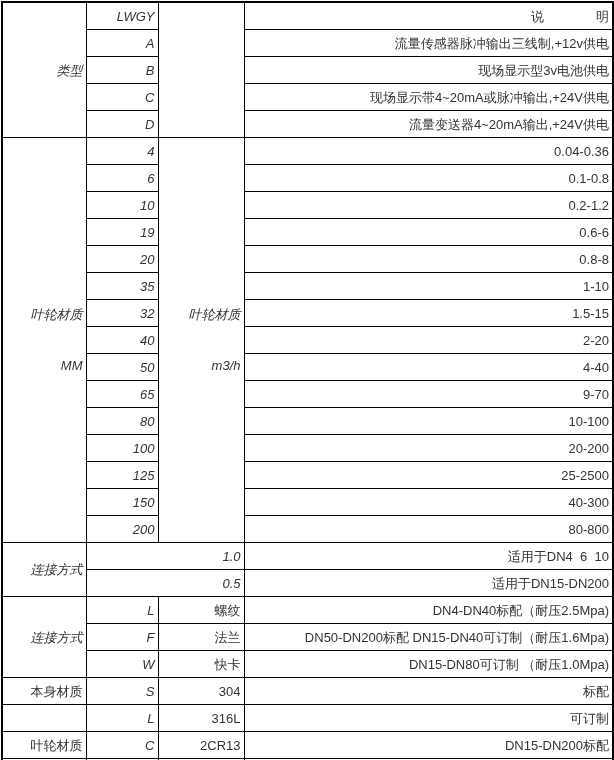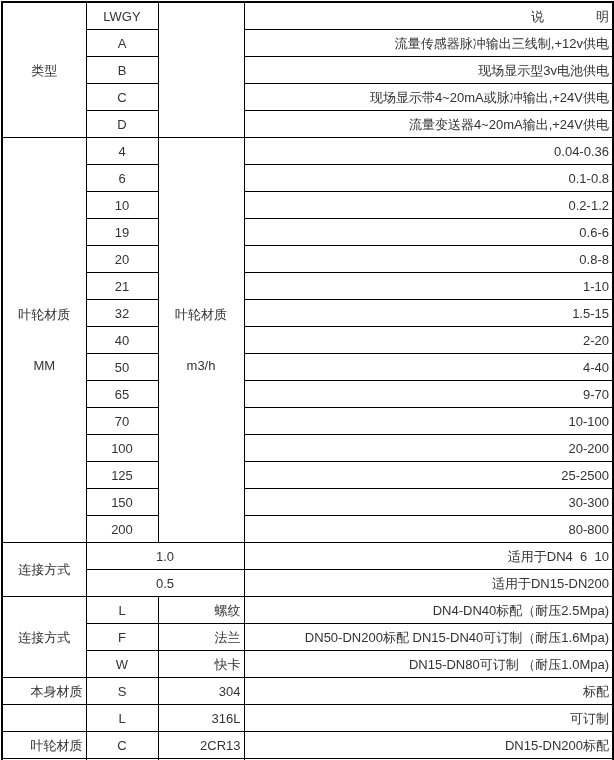--- a/index.html
+++ b/index.html
@@ -25,21 +25,21 @@
   }
   table.spec td {
     border: 1px solid #000000;
     height: 26px;
     padding: 0 3px;
     white-space: pre-wrap;
     overflow: hidden;
     vertical-align: middle;
     line-height: 17px;
   }
-  td.center { text-align: center; padding: 0; }
+  td.center { text-align: right; padding: 0; font-style: italic; }
   td.left   { text-align: right; }
   .block { display: block; }
 </style>
 </head>
 <body>
 
 <div class="page">
 <table class="spec">
   <colgroup>
     <col style="width:84px">
@@ -94,54 +94,54 @@
   </tr>
   <tr>
     <td class="center">19</td>
     <td class="left">0.6-6</td>
   </tr>
   <tr>
     <td class="center">20</td>
     <td class="left">0.8-8</td>
   </tr>
   <tr>
-    <td class="center">21</td>
+    <td class="center">35</td>
     <td class="left">1-10</td>
   </tr>
   <tr>
     <td class="center">32</td>
     <td class="left">1.5-15</td>
   </tr>
   <tr>
     <td class="center">40</td>
     <td class="left">2-20</td>
   </tr>
   <tr>
     <td class="center">50</td>
     <td class="left">4-40</td>
   </tr>
   <tr>
     <td class="center">65</td>
     <td class="left">9-70</td>
   </tr>
   <tr>
-    <td class="center">70</td>
+    <td class="center">80</td>
     <td class="left">10-100</td>
   </tr>
   <tr>
     <td class="center">100</td>
     <td class="left">20-200</td>
   </tr>
   <tr>
     <td class="center">125</td>
     <td class="left">25-2500</td>
   </tr>
   <tr>
     <td class="center">150</td>
-    <td class="left">30-300</td>
+    <td class="left">40-300</td>
   </tr>
   <tr>
     <td class="center">200</td>
     <td class="left">80-800</td>
   </tr>
 
   <tr>
     <td class="center" rowspan="2">连接方式</td>
     <td class="center" colspan="2">1.0</td>
     <td class="left">适用于DN4  6  10</td>

